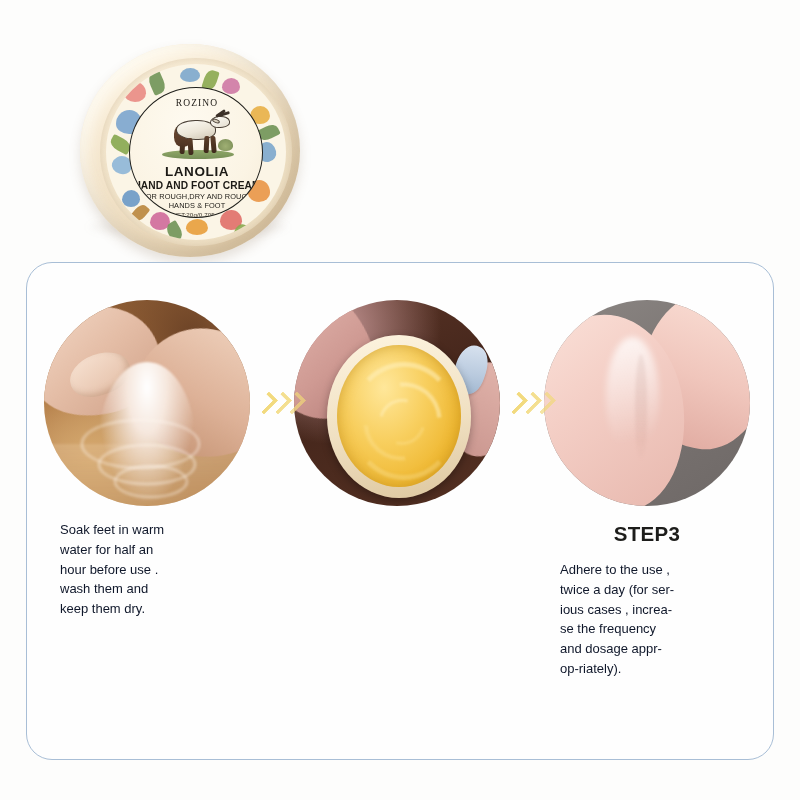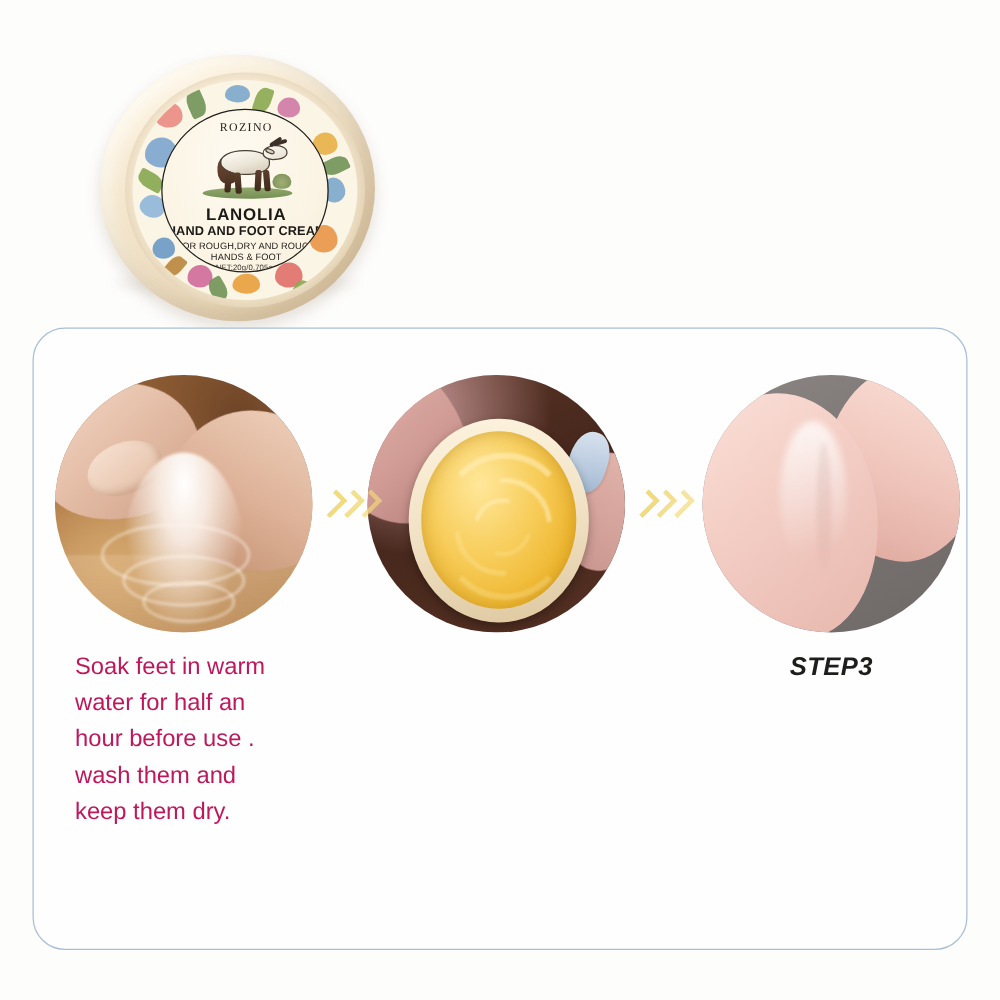--- a/index.html
+++ b/index.html
@@ -210,21 +210,21 @@
     pointer-events: none;
   }
   .step-col {
     position: absolute;
     top: 300px;
     width: 206px;
     pointer-events: auto;
   }
   .col1 { left: 44px; }
   .col2 { left: 294px; }
-  .col3 { left: 562px; font-style: italic; }
+  .col3 { left: 544px; }
 
   .photo {
     width: 206px; height: 206px;
     border-radius: 50%;
     overflow: hidden;
     position: relative;
   }
 
   
   .ph1 {
@@ -369,23 +369,23 @@
     margin-top: 16px;
     text-align: center;
     font-size: 20.5px;
     font-weight: bold;
     color: #1d1d1b;
     letter-spacing: .3px;
   }
   .step-body {
     margin-top: 14px;
     padding-left: 16px;
-    font-size: 19px;
+    font-size: 13px;
     line-height: 1.52;
-    color: #be185d;
+    color: #0f172a;
     white-space: pre-line;
   }
 
   
   .arrows {
     position: absolute;
     top: 390px;
     width: 44px; height: 26px;
     display: flex;
     align-items: center;
@@ -503,20 +503,26 @@
   </div>
 
   <div class="step-col col3">
     <div class="photo ph3">
       <div class="heel-b"></div>
       <div class="heel-a"></div>
       <div class="crease"></div>
       <div class="sheen"></div>
     </div>
     <div class="step-title">STEP3</div>
+    <div class="step-body">Adhere to the use ,
+twice a day (for ser-
+ious cases , increa-
+se the frequency
+and dosage appr-
+op-riately).</div>
   </div>
 
   <div class="arrows arr1">
     <div class="chev c1"></div>
     <div class="chev c2"></div>
     <div class="chev c3"></div>
   </div>
   <div class="arrows arr2">
     <div class="chev c1"></div>
     <div class="chev c2"></div>

